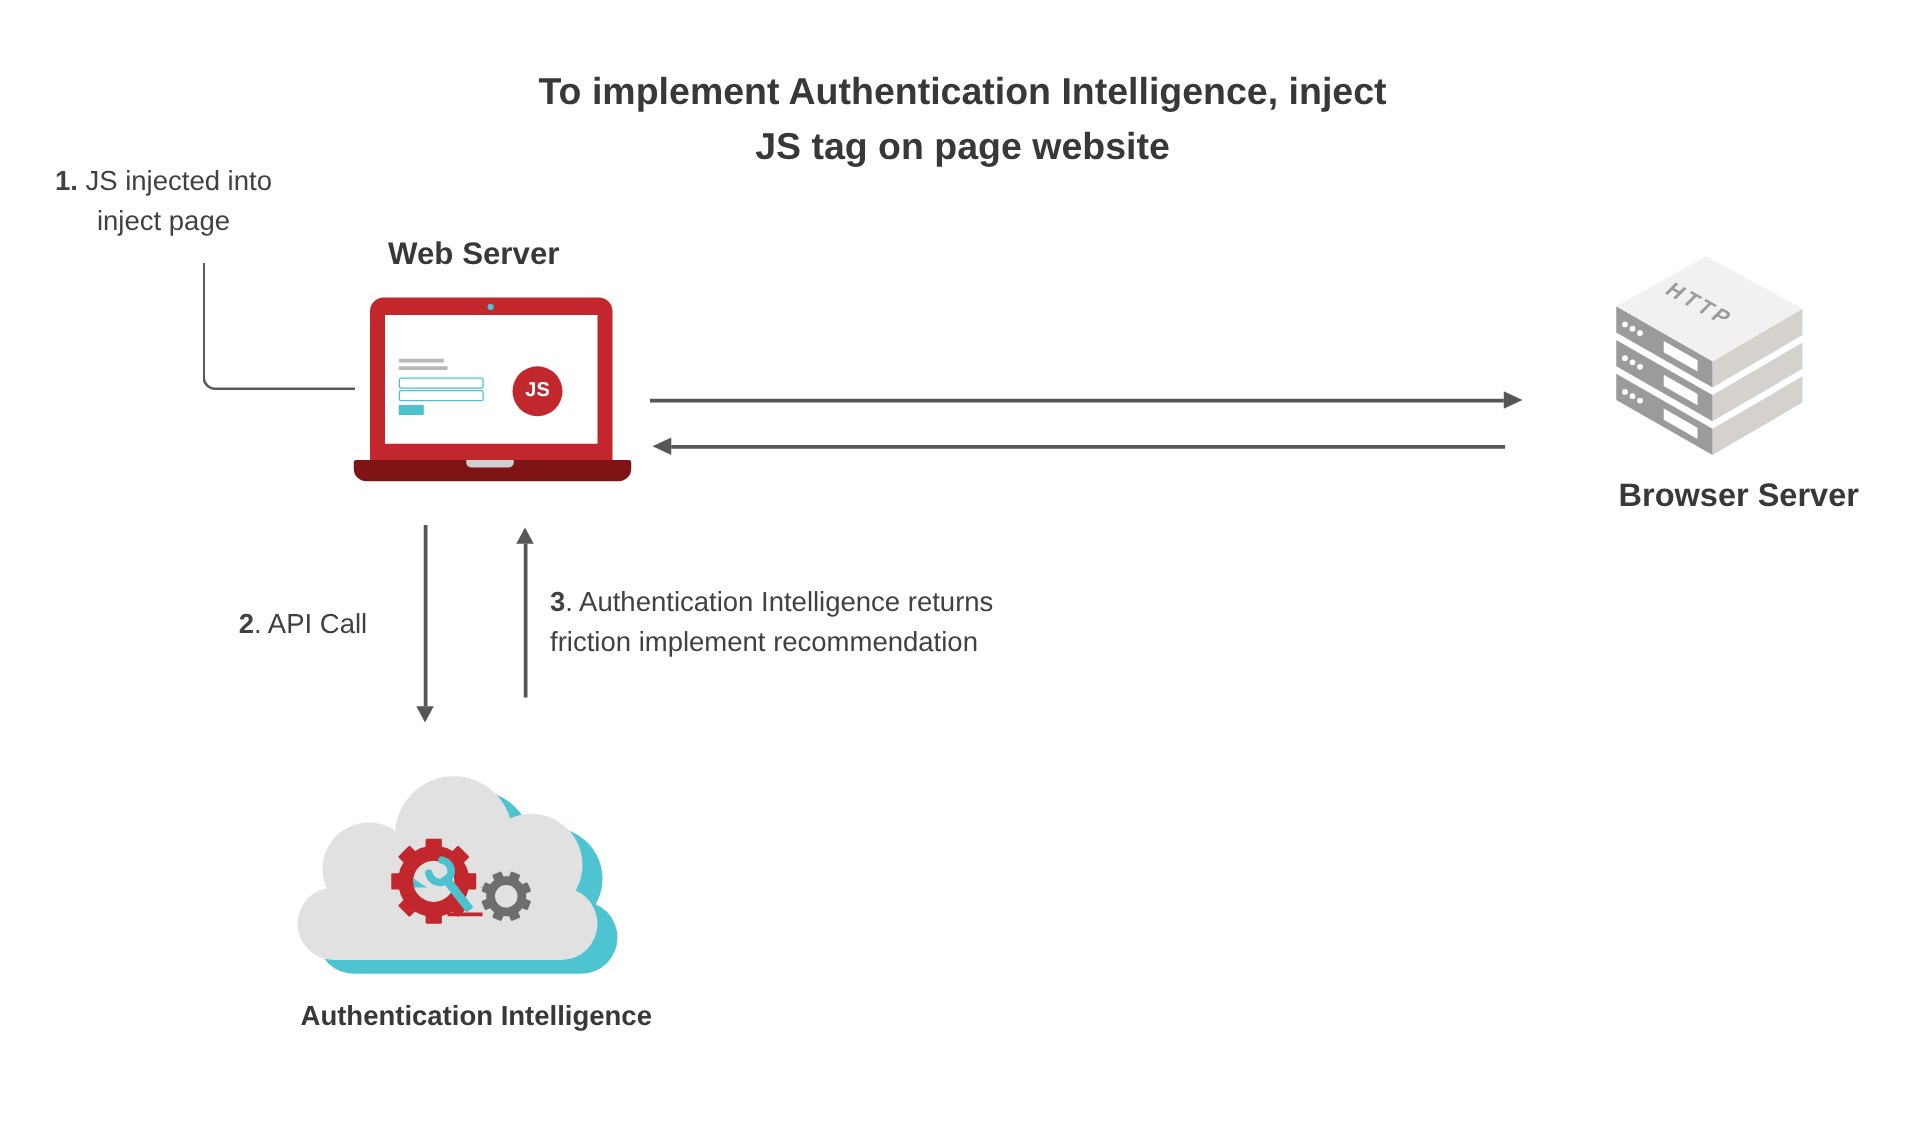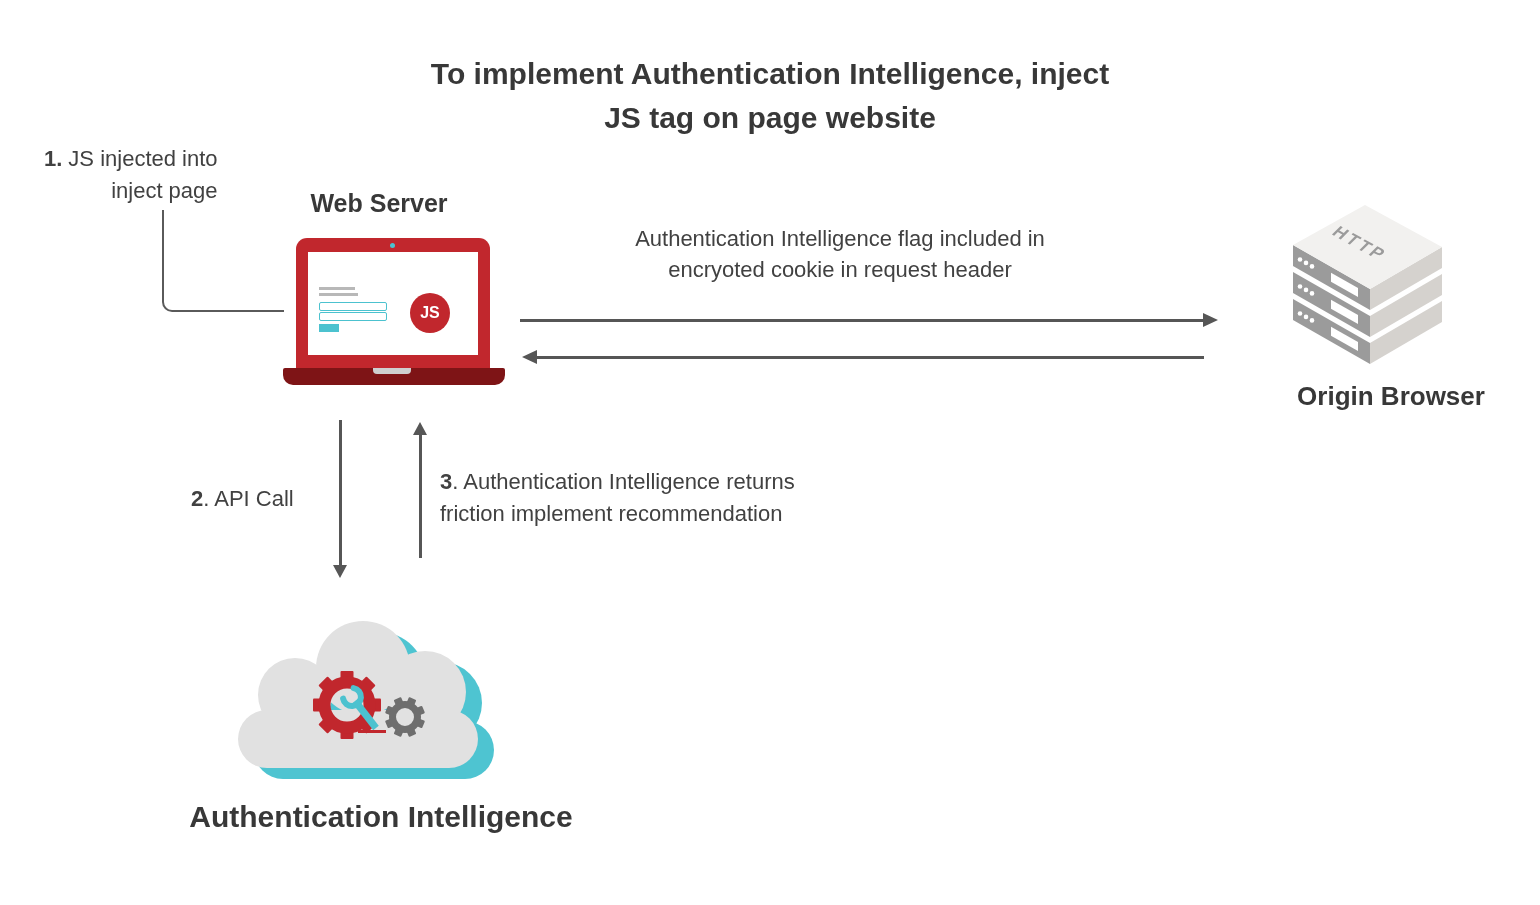--- a/index.html
+++ b/index.html
@@ -8,29 +8,29 @@
     --server-front:#9b9b9b; --server-side:#d5d2ce; --server-top:#f2f1ef; --screen-line:#b8b8b8;
   }
   html,body{margin:0;padding:0;background:#fff;}
   .page{position:relative;width:1540px;height:905px;background:#fff;overflow:hidden;
         font-family:"Liberation Sans", sans-serif;color:var(--text-dark);}
   .abs{position:absolute;}
   .title{top:52px;left:0;width:100%;text-align:center;font-size:30px;font-weight:bold;
          line-height:44px;color:#383838;}
   .note{font-size:22px;line-height:32px;color:#414141;}
   .num{font-weight:bold;}
-  .step1{top:143px;left:44px;text-align:right;}
+  .step1{top:129px;left:44px;text-align:center;}
   .step1 .num{margin-right:6px;}
   .step2{top:483px;left:191px;width:140px;text-align:left;}
   .step3{top:466px;left:440px;width:480px;text-align:left;}
   .flag-note{top:223px;left:590px;width:500px;text-align:center;font-size:22px;line-height:31px;color:#414141;}
   .node-label{font-weight:bold;font-size:25px;color:#383838;text-align:center;}
   .wb-label{top:189px;left:278px;width:202px;}
   .os-label{top:381px;left:1268px;width:246px;font-size:26px;}
-  .ai-label{top:800px;left:182px;width:398px;font-size:30px;}
+  .ai-label{top:800px;left:182px;width:398px;font-size:22px;}
 
   
   .elbow{top:210px;left:162px;width:120px;height:100px;border-left:2px solid #5a5a5a;
          border-bottom:2px solid #5a5a5a;border-bottom-left-radius:10px;}
 
   
   .h-arrow{display:flex;align-items:center;height:14px;}
   .v-arrow{display:flex;flex-direction:column;align-items:center;width:16px;}
   .h-line{flex:1;height:3px;background:var(--arrow-gray);}
   .v-line{flex:1;width:3px;background:var(--arrow-gray);}
@@ -99,24 +99,20 @@
       <div class="scr-input" style="left:11px;top:50px;"></div>
       <div class="scr-input" style="left:11px;top:60px;"></div>
       <div class="scr-btn"></div>
       <div class="js-badge">JS</div>
     </div>
     <div class="cam-dot"></div>
     <div class="lap-base"></div>
     <div class="lap-notch"></div>
   </div>
 
-  <div class="abs flag-note">
-    <div>Authentication Intelligence flag included in</div>
-    <div>encryoted cookie in request header</div>
-  </div>
 
   <div class="abs h-arrow arr-req">
     <div class="h-line"></div>
     <div class="head-right"></div>
   </div>
   <div class="abs h-arrow arr-res">
     <div class="head-left"></div>
     <div class="h-line"></div>
   </div>
 
@@ -143,21 +139,21 @@
         <circle cx="39" cy="95.4" r="2.3"></circle>
       <circle cx="27" cy="115.5" r="2.3"></circle>
         <circle cx="33" cy="118.9" r="2.3"></circle>
         <circle cx="39" cy="122.4" r="2.3"></circle>
     </g>
 
     <polygon class="f-top" points="20,47 92,7 169,49 97,91"></polygon>
     <text class="http-txt" transform="translate(58,36) rotate(29) skewX(-16)">HTTP</text>
   </svg>
 
-  <div class="abs node-label os-label">Origin Browser</div>
+  <div class="abs node-label os-label">Browser Server</div>
 
   <div class="abs v-arrow arr-api">
     <div class="v-line"></div>
     <div class="head-down"></div>
   </div>
   <div class="abs v-arrow arr-ret">
     <div class="head-up"></div>
     <div class="v-line"></div>
   </div>
 

